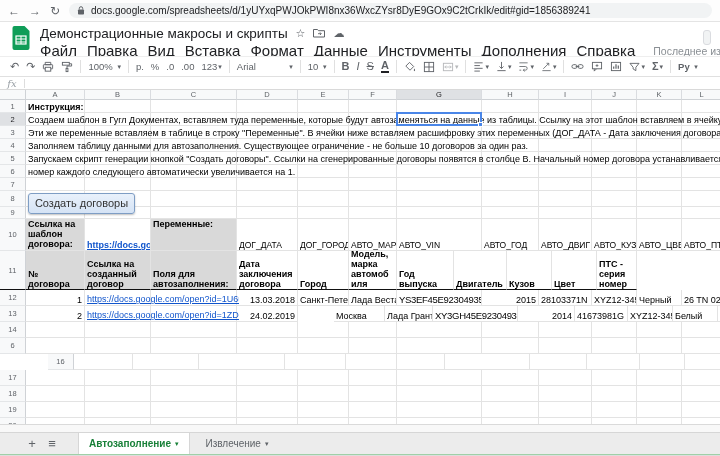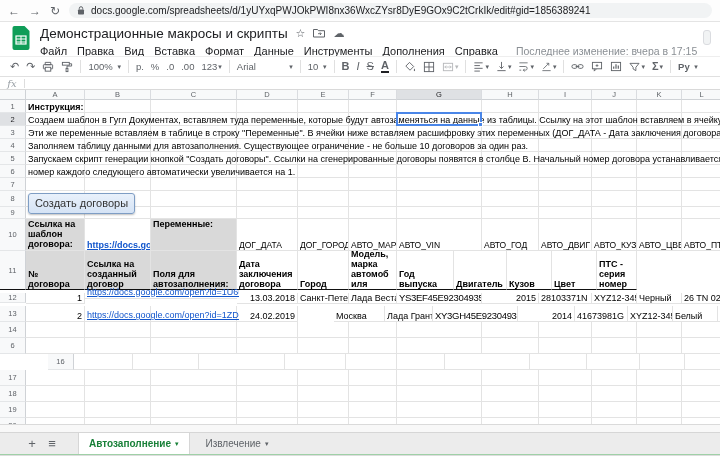--- a/index.html
+++ b/index.html
@@ -14,21 +14,21 @@
   .url-text{font-size:10px;color:#202124;white-space:nowrap}
 
   
   .docs-header{position:absolute;top:22px;left:0;right:12px;height:34px;background:#fff}
   .sheets-logo{position:absolute;left:12px;top:4px}
   .head-right{position:absolute;left:40px;top:3px;right:0}
   .title-row{display:flex;align-items:center;gap:8px;height:16px}
   .doc-title{font-size:13.5px;color:#202124}
   .title-ic{font-size:11px;color:#5f6368;line-height:1}
   .menu-row{display:flex;align-items:center;gap:10px;height:15px;margin-top:2px}
-  .menu-item{font-size:11px;color:#202124}
+  .menu-item{font-size:15px;color:#202124}
   .last-edit{font-size:10.5px;color:#8a8f94;text-decoration:underline;margin-left:8px;white-space:nowrap}
   .edge-sliver{position:absolute;right:-3px;top:8px;width:8px;height:15px;background:#f1f3f4;border:1px solid #dadce0;border-radius:3px}
 
   
   .toolbar{position:absolute;top:56px;left:0;right:0;height:21px;background:#fff;border-top:1px solid #eee;border-bottom:1px solid #e0e0e0;display:flex;align-items:center;padding:0 10px;gap:7px;color:#5f6368}
   .tb{font-size:11px;color:#5f6368;display:flex;align-items:center;gap:1px;line-height:1;white-space:nowrap}
   .tb svg{display:block}
   .sep{width:1px;height:13px;background:#e0e0e0;flex:none}
   .car{font-size:7px;color:#5f6368;font-weight:normal}
   .tb.small{font-size:9.5px}
@@ -435,21 +435,21 @@
           <div class="g-cell b g w" style="width: 86px;">Поля для автозаполнения:</div>
           <div class="g-cell b w" style="width: 61px;">Дата заключения договора</div>
           <div class="g-cell b w" style="width: 51px;">Город</div>
           <div class="g-cell b w" style="width: 48px;">Модель, марка автомобиля</div>
           <div class="g-cell b w" style="width: 57px;">Год выпуска</div>
           <div class="g-cell b w" style="width: 53px;">Двигатель</div>
           <div class="g-cell b w" style="width: 45px;">Кузов</div>
           <div class="g-cell b w" style="width: 45px;">Цвет</div>
           <div class="g-cell b w" style="width: 40px;">ПТС - серия номер</div>
         </div>
-        <div class="g-row" style="height: 16px; align-items: center;">
+        <div class="g-row" style="height: 16px;">
           <div class="g-num">12</div>
           <div class="g-cell r" style="width: 59px;">1</div>
           <div class="g-cell l" style="width: 66px; position: relative; overflow: visible;">
             <span class="cellspill l" style="width: 152px;">https://docs.google.com/open?id=1U6usuHVEC</span>
           </div>
           <div class="g-cell" style="width: 86px;"></div>
           <div class="g-cell r" style="width: 61px;">13.03.2018</div>
           <div class="g-cell" style="width: 51px;">Санкт-Петербург</div>
           <div class="g-cell" style="width: 48px;">Лада Веста</div>
           <div class="g-cell v" style="width: 85px;">YS3EF45E923049353</div>

